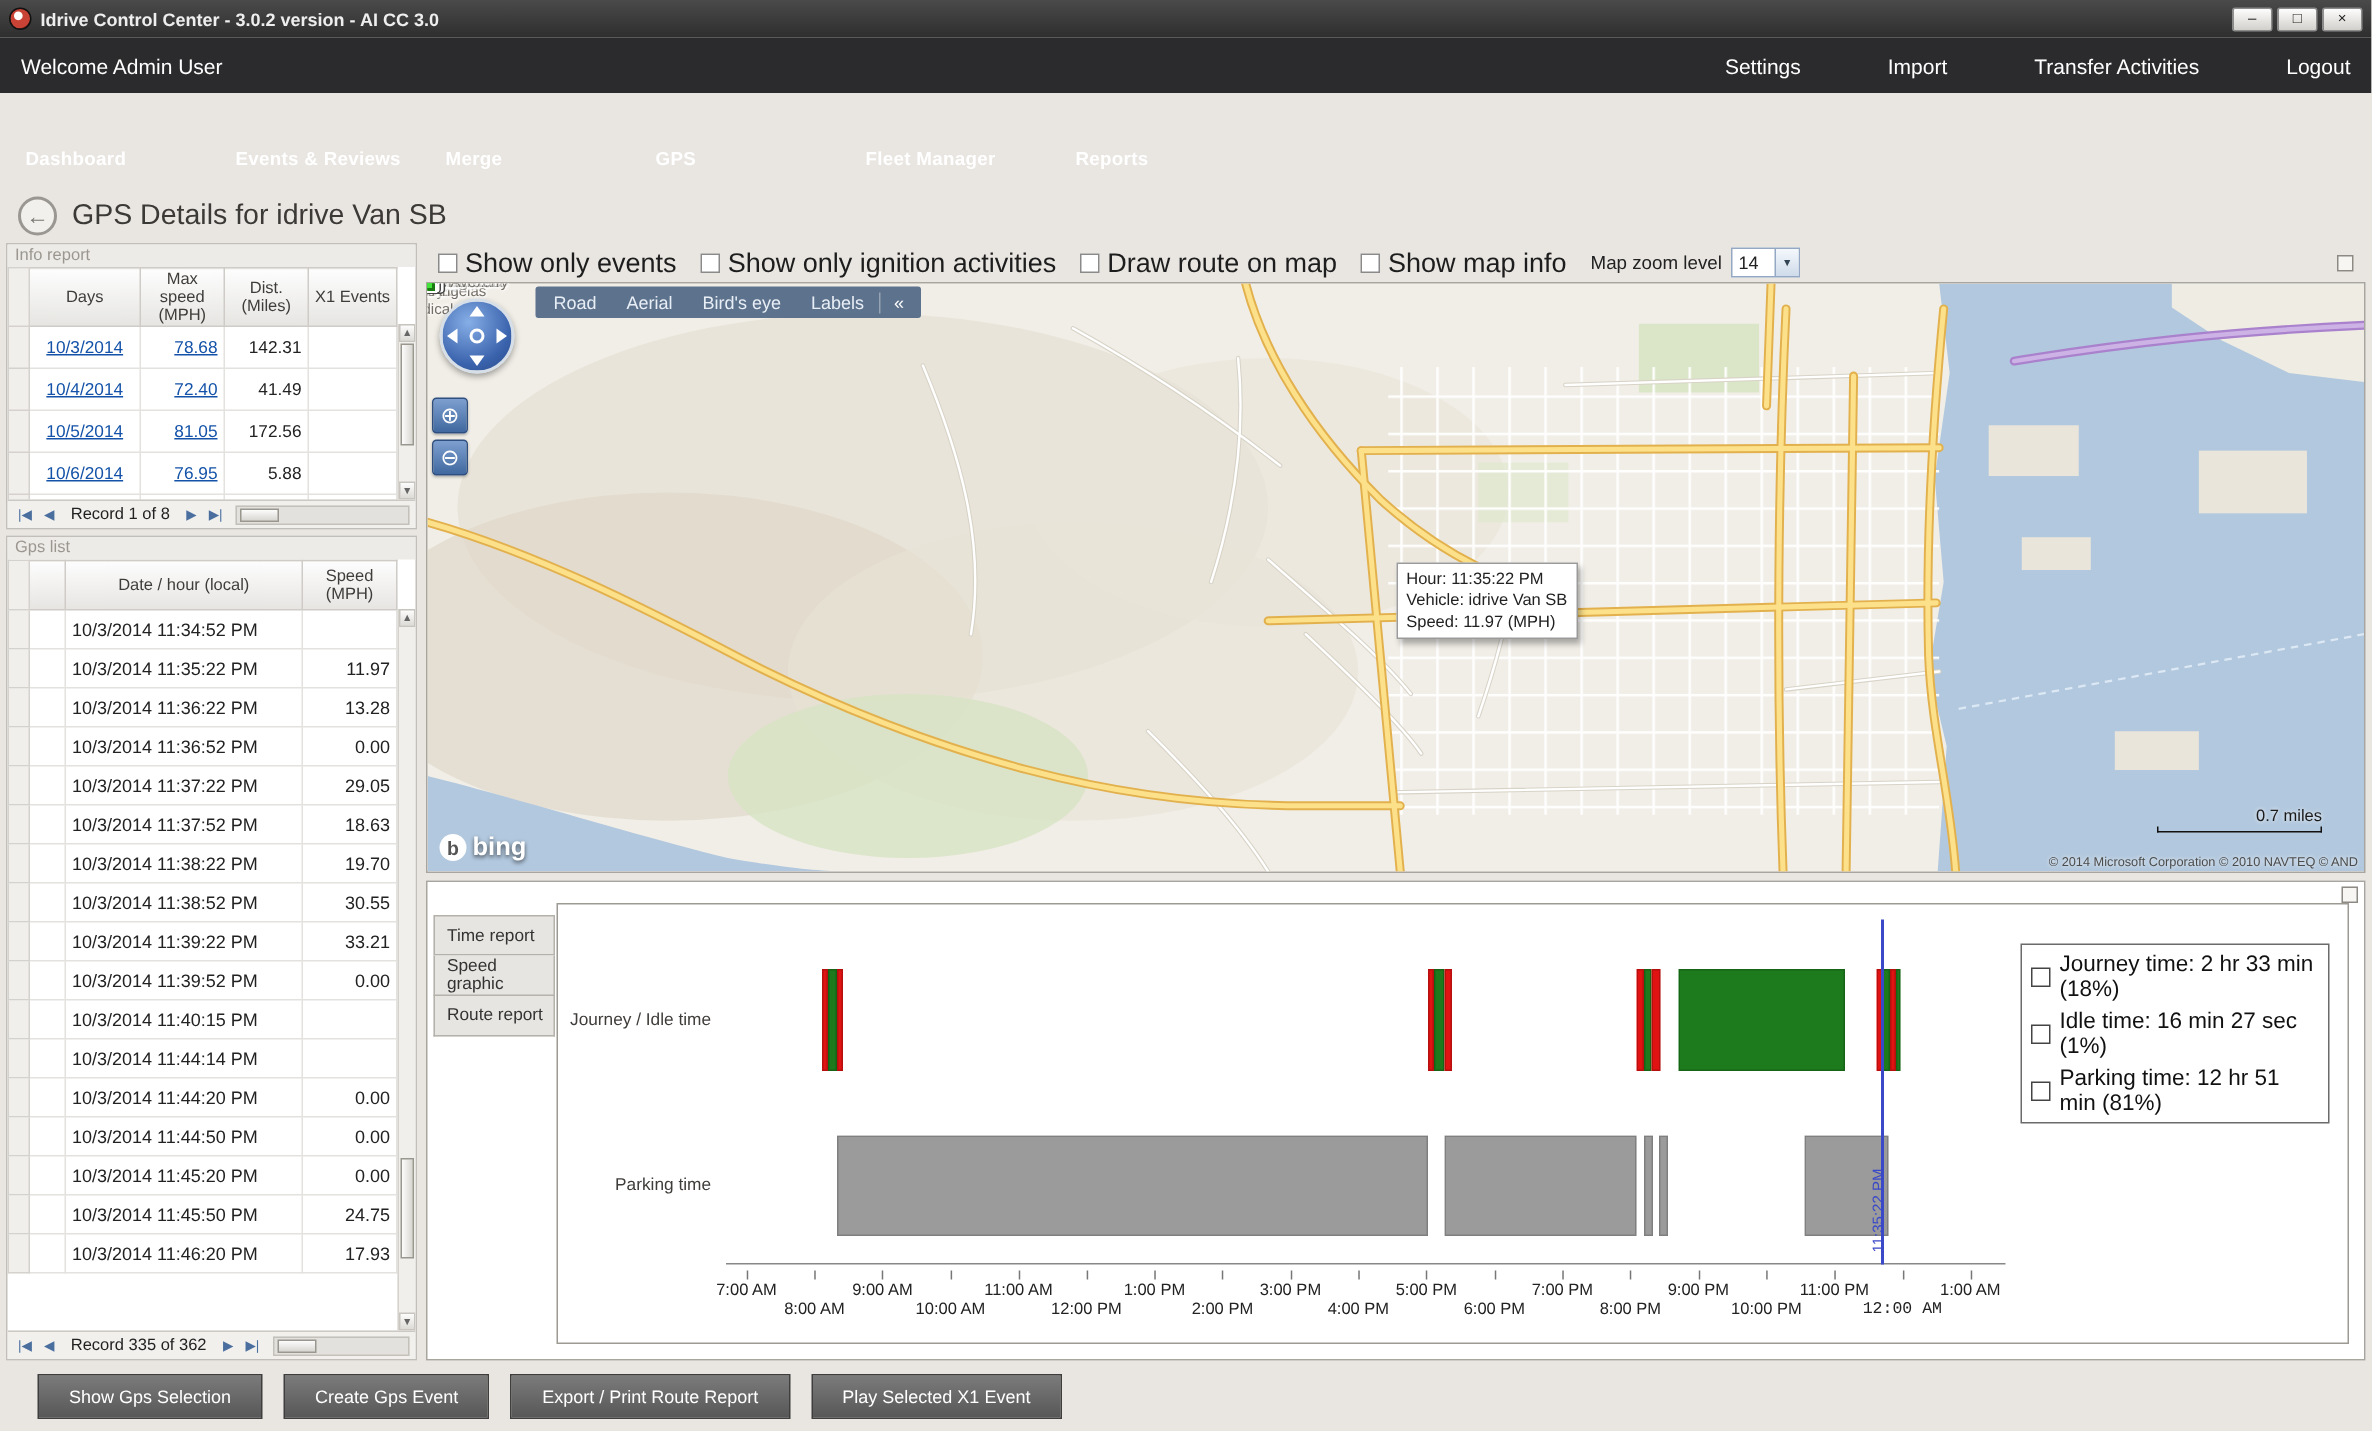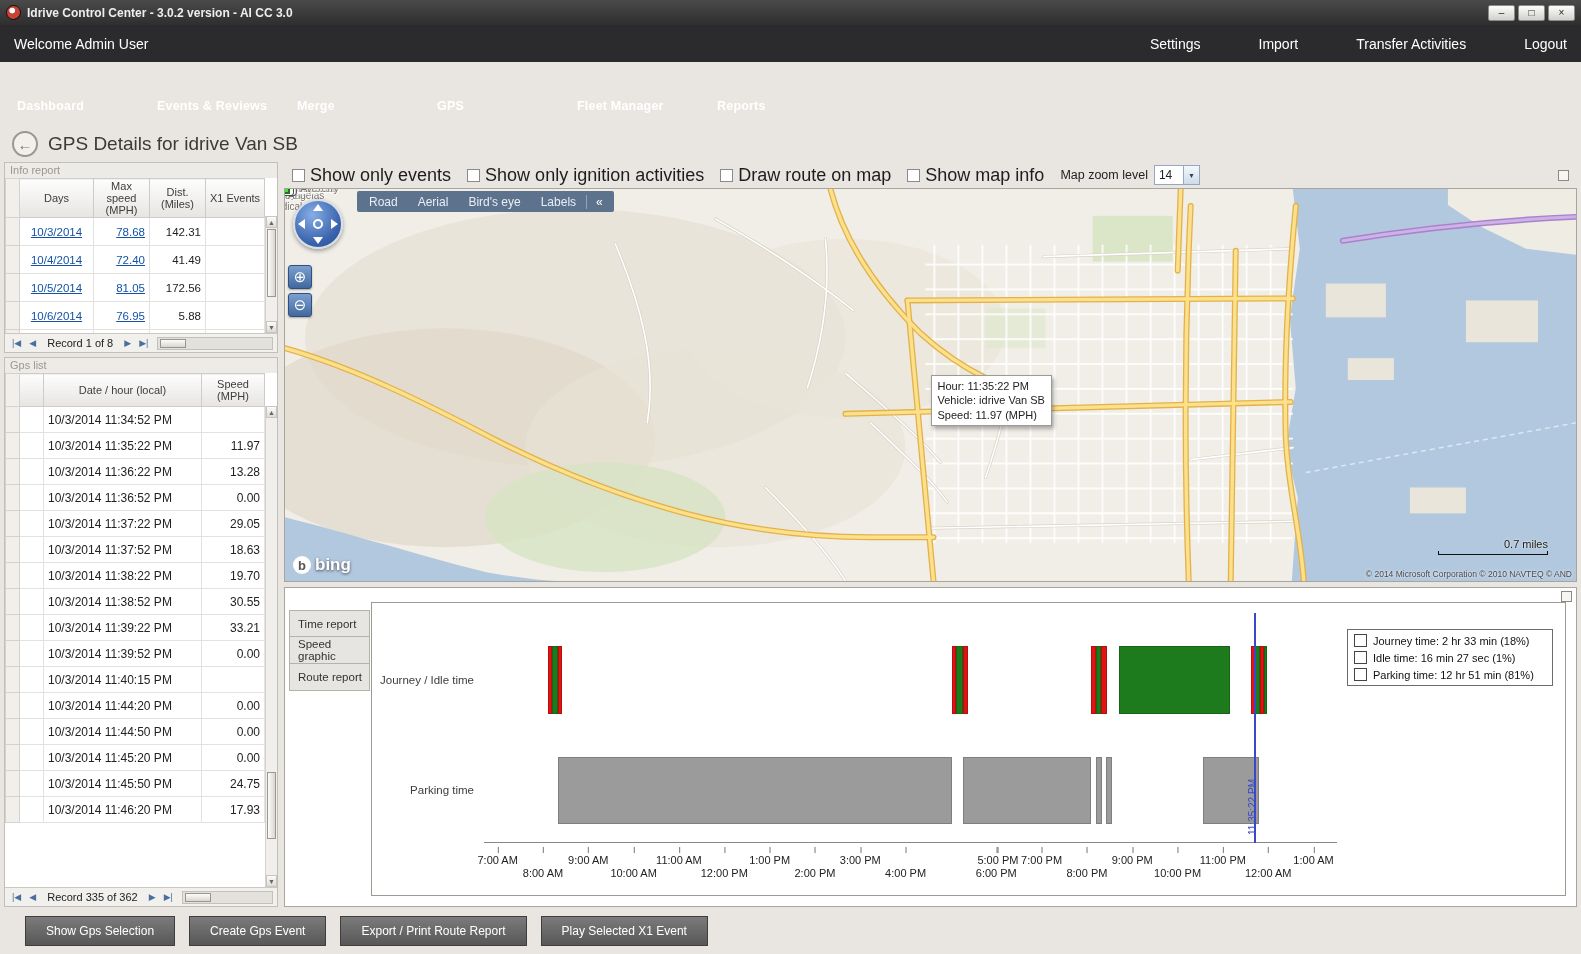--- a/index.html
+++ b/index.html
@@ -121,21 +121,21 @@
 .track-parking{top:62%;height:30%}
 .seg{position:absolute;top:0;bottom:0;box-shadow:inset 0 0 0 1px rgba(0,0,0,.18)}
 .row-label{position:absolute;right:calc(100% + 10px);white-space:nowrap;font-size:11.5px;color:#3f3d3a;transform:translateY(-50%)}
 .rl-journey{top:28%}.rl-parking{top:77%}
 .ticks{position:absolute;left:112px;right:228px;bottom:14px;height:32px}
 .tick{position:absolute;transform:translateX(-50%);font-size:11px;color:#222;white-space:nowrap}
 .tick::before{content:"";position:absolute;left:50%;width:1px;background:#777}
 .tick.high{top:5px}.tick.high::before{top:-7px;height:6px}
 .tick.low{top:18px}.tick.low::before{top:-20px;height:6px}
 .legend{position:absolute;top:26px;right:12px;width:206px;background:#fff;border:1px solid #6b6b6b;padding:4px 6px;display:flex;flex-direction:column;gap:4px;z-index:3}
-.legend-row{display:flex;align-items:center;gap:6px;font-size:11px;color:#111}
+.legend-row{display:flex;align-items:center;gap:6px;font-size:15px;color:#111}
 .swatch{width:13px;height:13px;border:1px solid #444;flex:none}
 .time-cursor{position:absolute;top:-4px;bottom:-1px;width:2px;z-index:3}
 .time-cursor-label{position:absolute;bottom:3%;transform:rotate(-90deg);transform-origin:left bottom;font-size:10px;white-space:nowrap;z-index:3}
 
 
 .bottom-bar{height:47px;display:flex;align-items:center;gap:14px;padding:0 25px}
 .bbtn{height:30px;padding:0 20px;background:linear-gradient(#7b7b7b,#575757);color:#fff;border:1px solid #3e3e3e;font-size:12px;display:flex;align-items:center;cursor:pointer;white-space:nowrap}
 </style>
 </head>
 <body>
@@ -399,20 +399,26 @@
               <td class="num">0.00</td>
             </tr>
 
             <tr>
               <td class="gutter"><span class="cur-arrow"></span></td>
               <td class="ctr"><span class="rowicon"></span></td>
               <td>10/3/2014 11:40:15 PM</td>
               <td class="num"></td>
             </tr>
 
+            <tr>
+              <td class="gutter"><span class="cur-arrow"></span></td>
+              <td class="ctr"><span class="rowicon"></span></td>
+              <td>10/3/2014 11:44:14 PM</td>
+              <td class="num"></td>
+            </tr>
 
             <tr>
               <td class="gutter"><span class="cur-arrow"></span></td>
               <td class="ctr"><span class="rowicon"></span></td>
               <td>10/3/2014 11:44:20 PM</td>
               <td class="num">0.00</td>
             </tr>
 
             <tr>
               <td class="gutter"><span class="cur-arrow"></span></td>
@@ -830,28 +836,28 @@
             <div class="tick high" style="left: 1.6%;">7:00 AM</div>
             <div class="tick low" style="left: 6.914%;">8:00 AM</div>
             <div class="tick high" style="left: 12.228%;">9:00 AM</div>
             <div class="tick low" style="left: 17.542%; text-align: center;">10:00 AM</div>
             <div class="tick high" style="left: 22.856%;">11:00 AM</div>
             <div class="tick low" style="left: 28.17%;">12:00 PM</div>
             <div class="tick high" style="left: 33.484%;">1:00 PM</div>
             <div class="tick low" style="left: 38.798%;">2:00 PM</div>
             <div class="tick high" style="left: 44.112%;">3:00 PM</div>
             <div class="tick low" style="left: 49.426%;">4:00 PM</div>
-            <div class="tick high" style="left: 54.74%; margin-left: 47px;">5:00 PM</div>
+            <div class="tick high" style="left: 54.74%;">5:00 PM</div>
             <div class="tick low" style="left: 60.054%;">6:00 PM</div>
             <div class="tick high" style="left: 65.368%;">7:00 PM</div>
             <div class="tick low" style="left: 70.682%;">8:00 PM</div>
             <div class="tick high" style="left: 75.996%;">9:00 PM</div>
             <div class="tick low" style="left: 81.31%;">10:00 PM</div>
             <div class="tick high" style="left: 86.624%;">11:00 PM</div>
-            <div class="tick low" style="left: 91.938%;">12:00 AM</div>
+            <div class="tick low" style="left: 91.938%; font-family: Liberation Mono, monospace;">12:00 AM</div>
             <div class="tick high" style="left: 97.252%;">1:00 AM</div>
           </div>
         <div class="legend">
 
             <div class="legend-row">
               <span class="swatch"></span>
               <span>Journey time: 2 hr 33 min (18%)</span>
             </div>
 
             <div class="legend-row">

